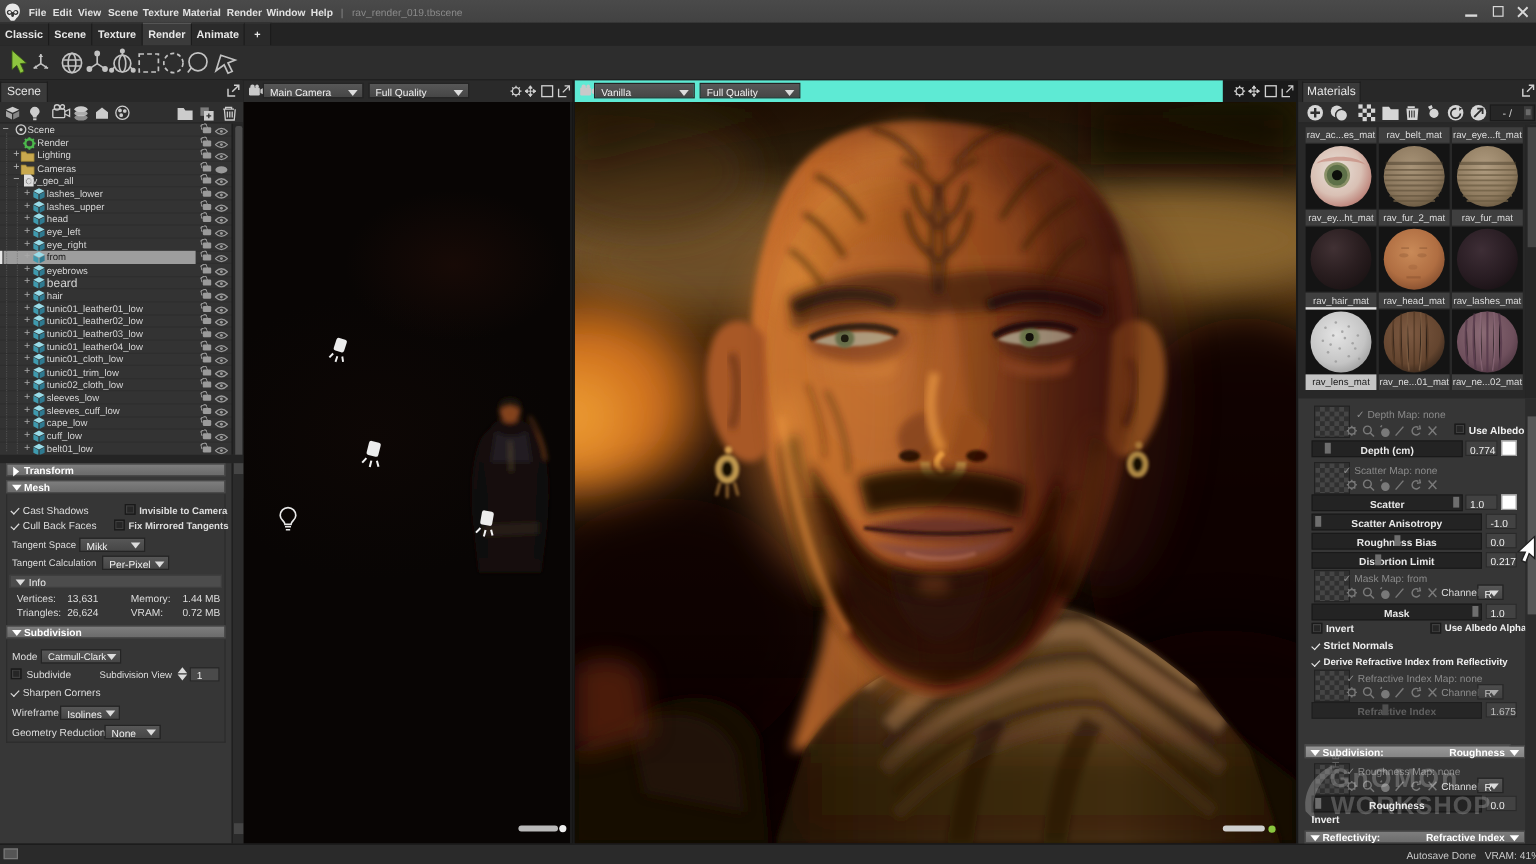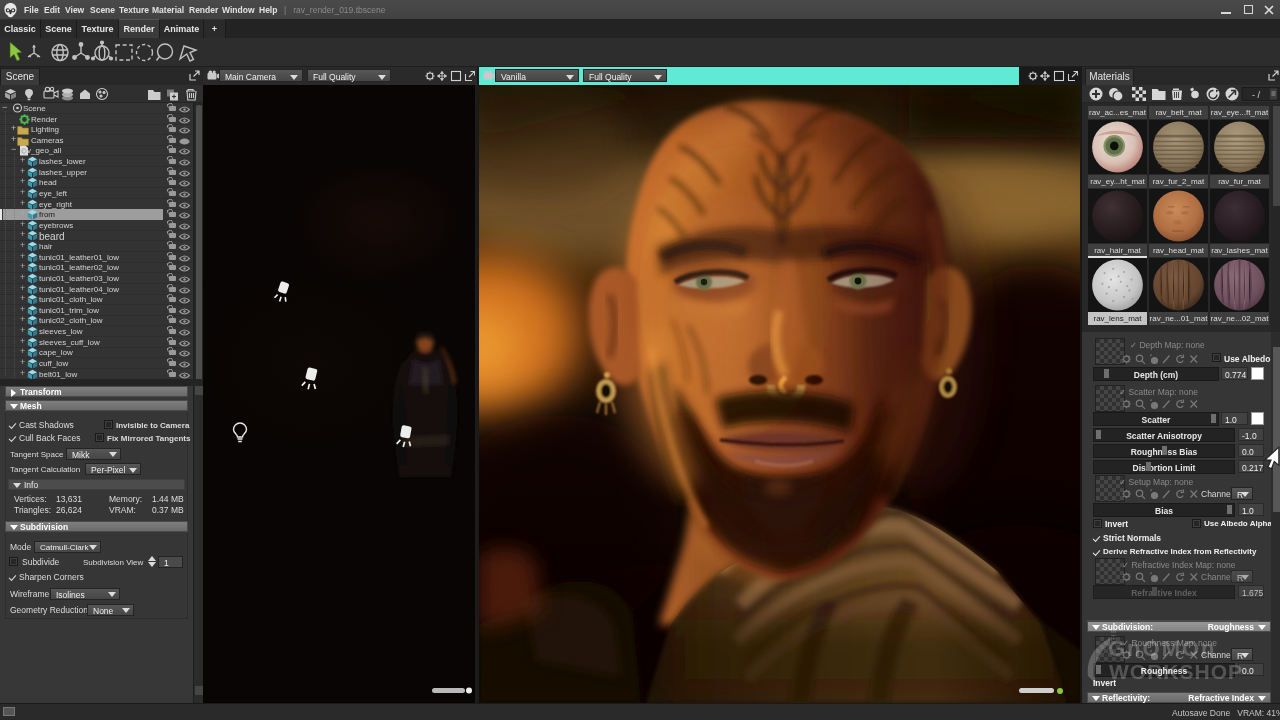--- a/index.html
+++ b/index.html
@@ -548,21 +548,21 @@
         <span class="htri" style="border-top-color:#ddd"></span>
         <span class="tx" style="left:15px;top:-0.5px;font-size:8.5px;color:#eee">Info</span>
       </div>
 <div class="tx" style="left:14px;top:115px;font-size:8.5px">Vertices:</div>
       <div class="tx" style="left:56px;top:115px;font-size:8.5px">13,631</div>
 <div class="tx" style="left:109px;top:115px;font-size:8.5px">Memory:</div>
       <div class="tx" style="left:152px;top:115px;font-size:8.5px">1.44 MB</div>
 <div class="tx" style="left:14px;top:126px;font-size:8.5px">Triangles:</div>
       <div class="tx" style="left:56px;top:126px;font-size:8.5px">26,624</div>
 <div class="tx" style="left:109px;top:126px;font-size:8.5px">VRAM:</div>
-      <div class="tx" style="left:152px;top:126px;font-size:8.5px">0.37 MB</div>
+      <div class="tx" style="left:152px;top:126px;font-size:8.5px">0.72 MB</div>
 <div class="hdr" style="top:142px">
         <span class="htri"></span>
         <span style="position:absolute;left:14px;top:-0.5px">Subdivision</span>
       </div>
 <div class="a" style="left:5px;top:154px;width:183px;height:86px;background:#363636;border:1px solid #2c2c2c;border-top:none"></div>
 <div class="tx" style="left:10px;top:163px;font-size:8.5px">Mode</div>
 <div class="dd" style="left:34px;top:161.5px;width:67px;height:12px;font-size:8px">
         <span class="lb">Catmull-Clark</span>
         <span class="dar" style="right:3px;top:3.5px"></span>
       </div>
@@ -572,21 +572,21 @@
 <div class="a" style="left:148px;top:177px;width:7px;height:10px">
         <span class="dar" style="left:0;top:0;transform:rotate(180deg);transform-origin:4px 2.5px"></span>
         <span class="dar" style="left:0;top:6px"></span>
       </div>
 <div class="dd" style="left:158px;top:176.5px;width:25px;height:12px;background:#4a4a4a">
         <span class="lb">1</span>
       </div>
 <span class="ck" style="left:9px;top:196px"></span>
       <div class="tx" style="left:19px;top:193px;font-size:8.5px">Sharpen Corners</div>
 <div class="tx" style="left:10px;top:210px;font-size:8.5px">Wireframe</div>
-<div class="dd" style="left:50px;top:208.5px;width:70px;height:12px">
+<div class="dd" style="left:50px;top:208.5px;width:50px;height:12px">
         <span class="lb">Isolines</span>
         <span class="dar" style="right:3px;top:3.5px"></span>
       </div>
 <div class="tx" style="left:10px;top:226px;font-size:8.5px">Geometry Reduction</div>
 <div class="dd" style="left:87px;top:224.5px;width:47px;height:12px">
         <span class="lb">None</span>
         <span class="dar" style="right:3px;top:3.5px"></span>
       </div>
 <div class="a" style="left:193px;top:7px;width:10px;height:317px;background:#2b2b2b;border-left:1px solid #1d1d1d">
  <div class="a" style="left:1px;top:0;width:8px;height:9px;background:#454545"></div>
@@ -1165,21 +1165,21 @@
         <span>0.0</span>
       </div>
       <div class="slider" style="left:11px;top:128px;width:142px">
         <span class="lab">Distortion Limit</span>
         <span class="a" style="left:52px;top:1px;width:5px;height:9px;background:#6e6e6e"></span>
       </div>
       <div class="vbox" style="left:156px;top:128px;width:26px">
         <span>0.217</span>
       </div>
       <div class="checker" style="left:13px;top:143px"></div>
-      <div class="gmap" style="left:37px;top:145px">✓ Setup Map: none</div>
+      <div class="gmap" style="left:37px;top:145px">✓ Mask Map: from</div>
       <svg class="a" style="left:39px;top:156px" width="78" height="12" viewBox="0 0 78 12" opacity="0.55">
  <g stroke="#b0b0b0" stroke-width="1.2" fill="none">
   <g>
             <circle cx="5.5" cy="6" r="2.8"></circle>
             <path d="M5.5 1.8 V3 M5.5 9 V10.2 M1.3 6 H2.5 M8.5 6 H9.7 M2.6 3 L3.5 4 M7.5 8 L8.4 9 M8.4 3 L7.5 4 M3.5 8 L2.6 9"></path>
           </g>
   <g>
             <circle cx="18.5" cy="5.3" r="3.2"></circle>
             <path d="M21 7.8 L24 10.8"></path>
           </g>
@@ -1191,21 +1191,21 @@
   <path d="M61 3.2 a3.4 3.4 0 1 0 1.2 4.4 M62 1.5 l0.6 2.8 -2.8 0.4"></path>
   <path d="M69.5 2.5 L76 9.5 M76 2.5 L69.5 9.5"></path>
  </g>
       </svg>
       <div class="gmap" style="left:119px;top:157px;color:#d8d8d8">Channel</div>
       <div class="dd" style="left:149px;top:154.5px;width:22px;height:13px">
         <span class="lb" style="top:2px">R</span>
         <span class="dar" style="right:3px;top:4.5px"></span>
       </div>
       <div class="slider" style="left:11px;top:171px;width:142px">
-        <span class="lab">Bias</span>
+        <span class="lab">Mask</span>
         <span class="a" style="right:2px;top:1px;width:5px;height:9px;background:#6e6e6e"></span>
       </div>
       <div class="vbox" style="left:156px;top:171px;width:26px">
         <span>1.0</span>
       </div>
       <div class="cb" style="left:11px;top:187px"></div>
       <div class="tx" style="left:23px;top:187px;font-size:8.5px;font-weight:bold;color:#f0f0f0">Invert</div>
       <div class="cb" style="left:110px;top:187px"></div>
       <div class="tx" style="left:122px;top:187px;font-size:8px;font-weight:bold;color:#f0f0f0">Use Albedo Alpha</div>
       <span class="ck" style="left:11px;top:204px;border-color:#e8e8e8"></span>

